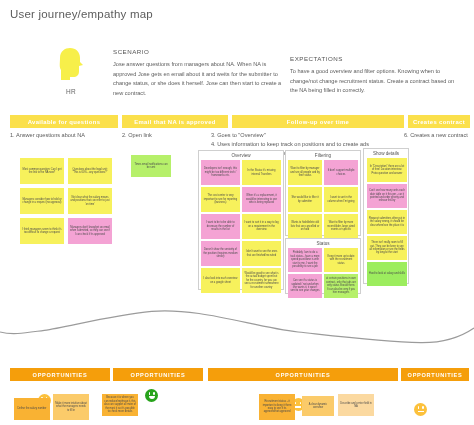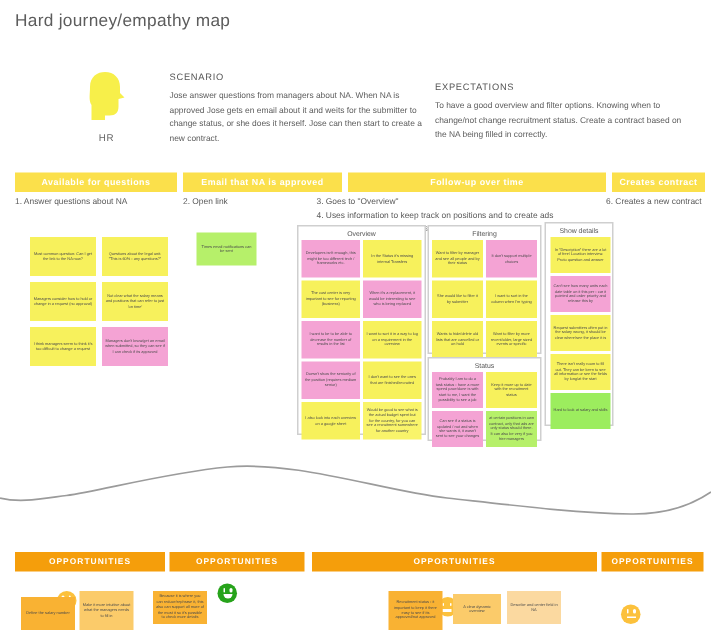--- a/index.html
+++ b/index.html
@@ -88,21 +88,21 @@
     position:absolute;height:13px;background:#f59e0b;
     color:#fff;font-size:5.6px;font-weight:bold;letter-spacing:.7px;
     display:flex;align-items:center;justify-content:center;
   }
 </style>
 </head>
 <body>
 
 <div id="board">
 
-  <div class="page-title">Hard journey/empathy map</div>
+  <div class="page-title">User journey/empathy map</div>
 
   <div class="persona">
     <svg class="persona-head" viewBox="0 0 30 34">
       <path d="M4,12 C4,5 9,2 14,2 C20,2 24,6 24,12 L24,16 L27,19 L23,20 L23,25 C23,29 21,31 17,31 L14,31 L14,34 L5,34 L5,24 C3,21 4,17 4,12 Z" fill="#f7ef4a"></path>
     </svg>
     <div class="persona-label">HR</div>
   </div>
 
   <div class="blk" id="scenario">
     <div class="h">SCENARIO</div>

